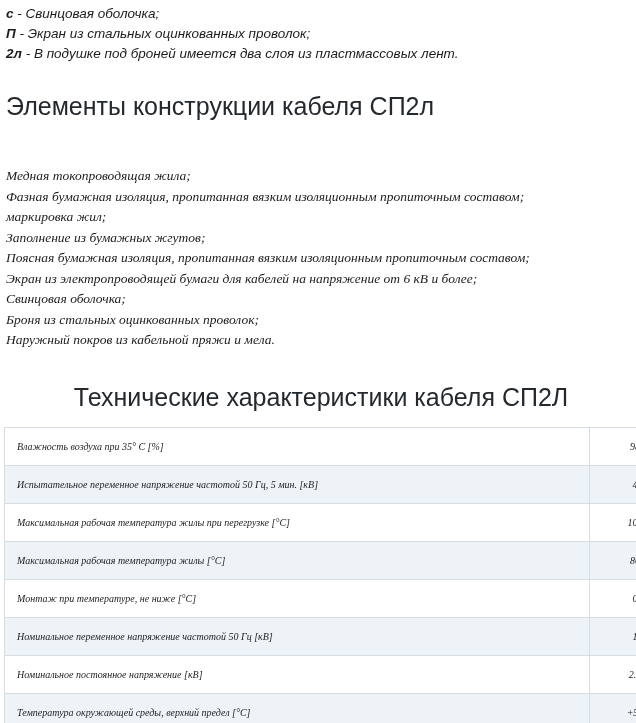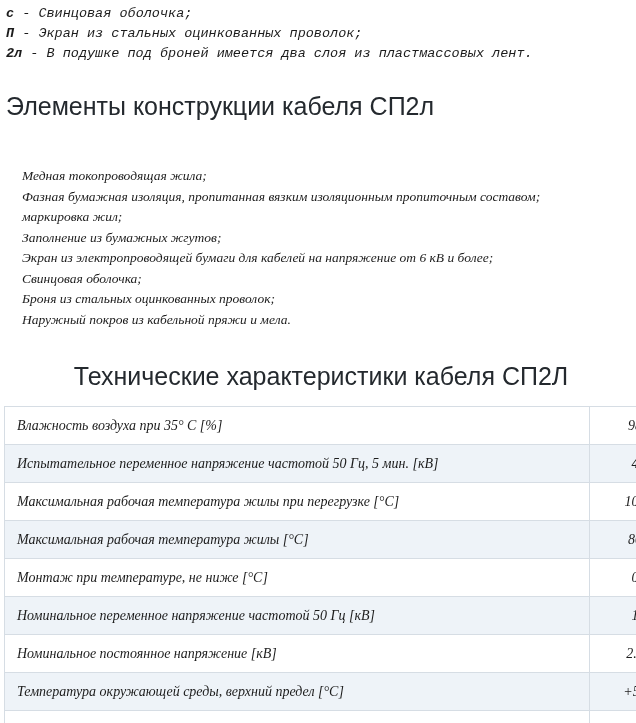--- a/index.html
+++ b/index.html
@@ -15,21 +15,21 @@
   }
   .page {
     width: 636px;
     padding: 0;
     box-sizing: border-box;
   }
   .legend {
     padding: 4px 6px 0 6px;
   }
   .legend-line {
-    font-family: Liberation Mono, monospace;
+    font-family: Liberation Sans, sans-serif;
     font-style: italic;
     font-size: 13.5px;
     line-height: 20px;
     color: #1c1c1c;
     white-space: nowrap;
   }
   .legend-line b {
     font-weight: bold;
     font-style: italic;
   }
@@ -40,21 +40,21 @@
     color: #24292e;
     margin: 30px 0 14px 6px;
     line-height: 24px;
   }
   h2.section-title.second {
     margin-top: 34px;
     margin-bottom: 18px;
     text-align: center;
   }
   .constr-list {
-    padding: 0 22px;
+    padding: 0 6px;
     margin-top: 48px;
   }
   .constr-line {
     font-family: "Liberation Serif", serif;
     font-style: italic;
     font-size: 13.5px;
     line-height: 20.5px;
     color: #1c1c1c;
     white-space: nowrap;
   }
@@ -67,21 +67,21 @@
   table.specs tr {
     background: #ffffff;
   }
   table.specs tr.alt {
     background: #eef3f8;
   }
   table.specs td {
     border: 1px solid #d6dde4;
     font-family: "Liberation Serif", serif;
     font-style: italic;
-    font-size: 14px;
+    font-size: 10px;
     color: #1c1c1c;
     padding: 10px 12px;
     line-height: 17px;
   }
   table.specs td.param {
     width: 560px;
     text-align: left;
   }
   table.specs td.value {
     width: 66px;
@@ -105,20 +105,21 @@
     </div>
   </div>
 
   <h2 class="section-title">Элементы конструкции кабеля СП2л</h2>
 
   <div class="constr-list">
     <div class="constr-line">Медная токопроводящая жила;</div>
     <div class="constr-line">Фазная бумажная изоляция, пропитанная вязким изоляционным пропиточным составом;</div>
     <div class="constr-line">маркировка жил;</div>
     <div class="constr-line">Заполнение из бумажных жгутов;</div>
+    <div class="constr-line">Поясная бумажная изоляция, пропитанная вязким изоляционным пропиточным составом;</div>
     <div class="constr-line">Экран из электропроводящей бумаги для кабелей на напряжение от 6 кВ и более;</div>
     <div class="constr-line">Свинцовая оболочка;</div>
     <div class="constr-line">Броня из стальных оцинкованных проволок;</div>
     <div class="constr-line">Наружный покров из кабельной пряжи и мела.</div>
   </div>
 
   <h2 class="section-title second">Технические характеристики кабеля СП2Л</h2>
 
   <table class="specs">
     <tbody>

